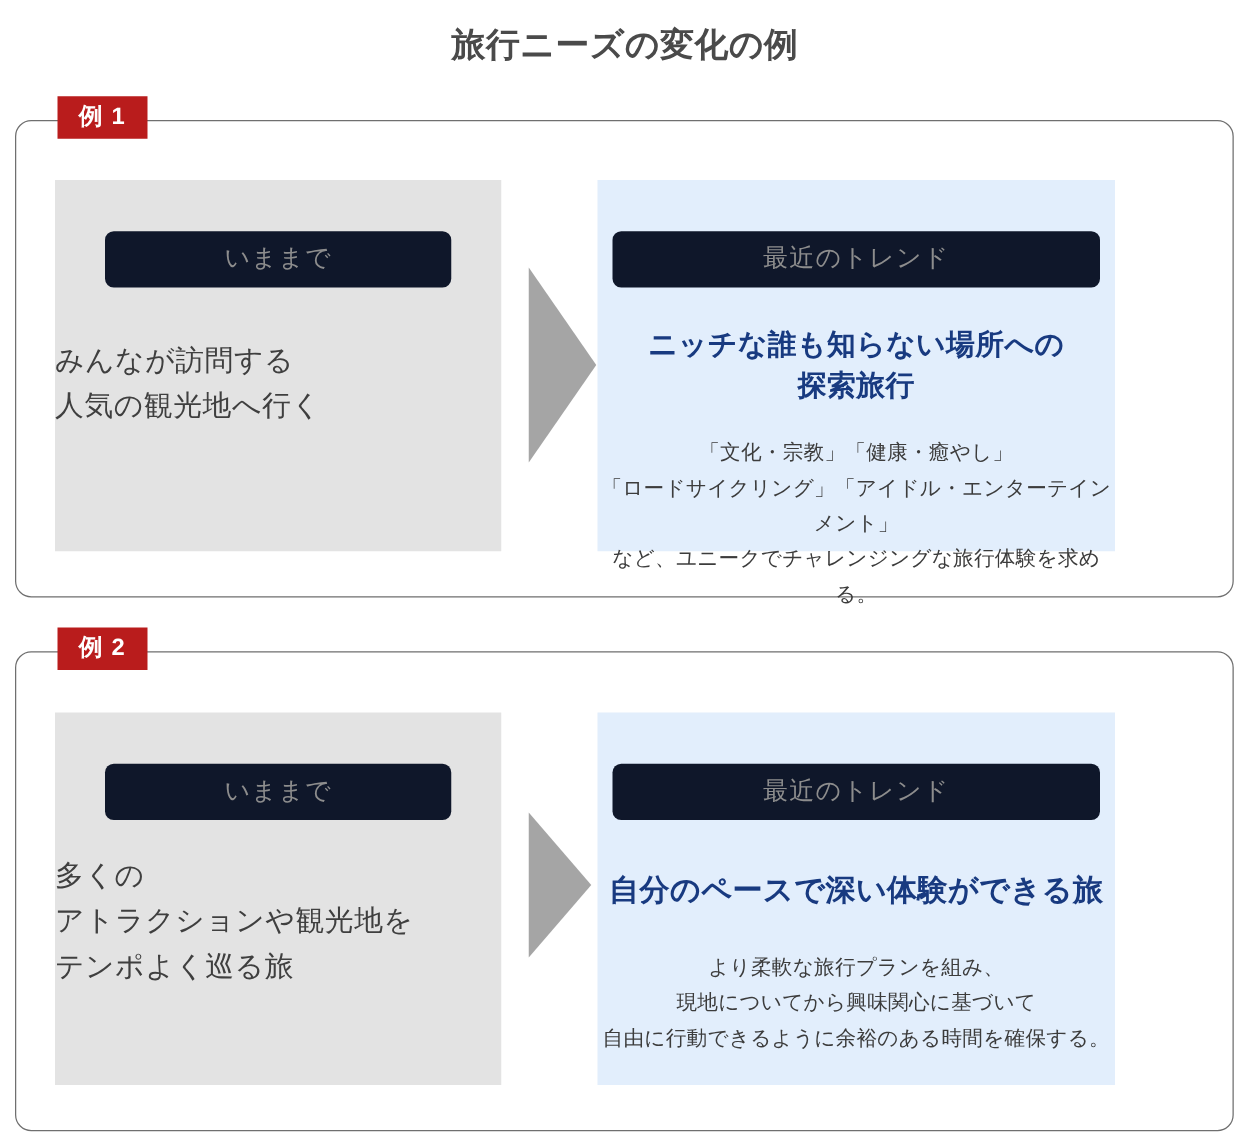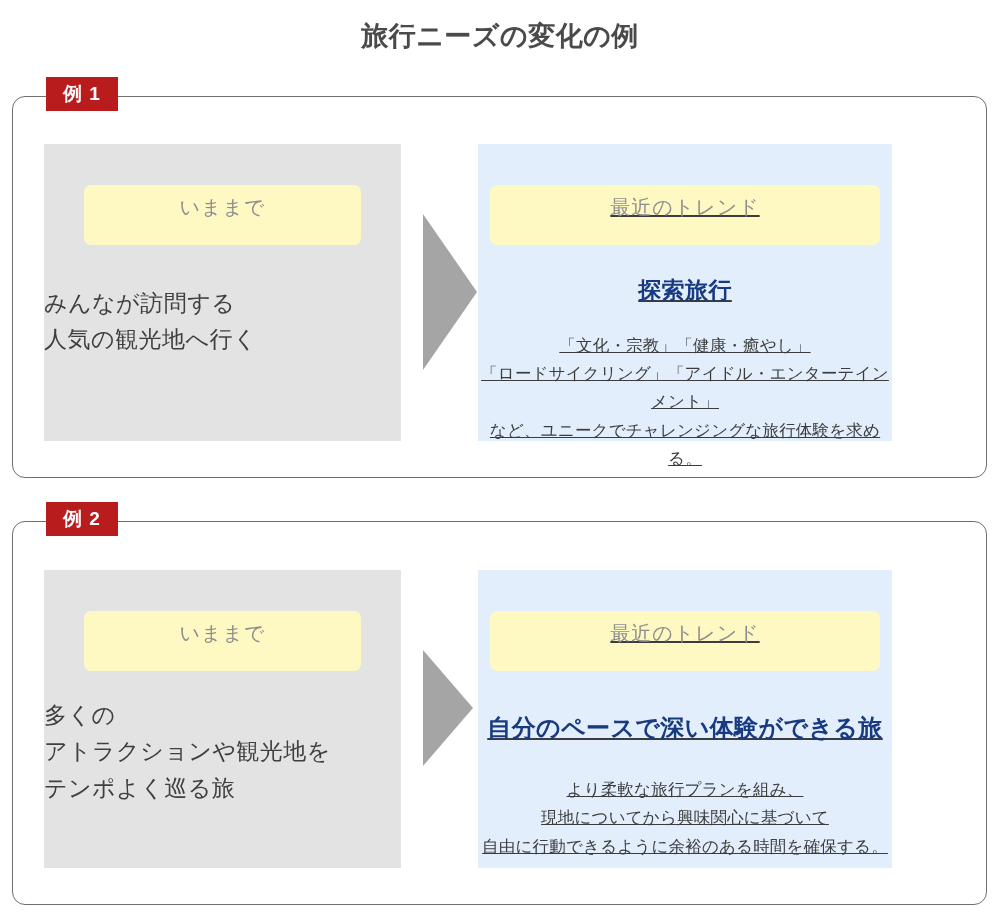--- a/index.html
+++ b/index.html
@@ -77,34 +77,33 @@
   }
   .panel-before {
     left: 31px;
     width: 357px;
     background: #e3e3e3;
   }
   .panel-after {
     left: 465px;
     width: 414px;
     background: #e2eefc;
-    text-decoration: underline;
   }
   #card-1 .panel { top: 47px; height: 297px; }
   #card-2 .panel { top: 48px; height: 298px; }
 
   .panel-pill {
     margin: 21px auto 0 auto;
-    background: #fef9c3;
+    background: #0f172a;
     border-radius: 7px;
     color: #8d8d8d;
     font-size: 20px;
     text-align: center;
     line-height: 1;
-    padding: 12px 0 28px 0;
+    padding: 12px 0 13px 0;
     letter-spacing: 1px;
   }
   .panel-before .panel-pill { width: 277px; }
   .panel-after  .panel-pill { width: 390px; }
 
   .before-body {
     margin-top: 40px;
     text-align: left;
     font-size: 23px;
     line-height: 1.58;
@@ -171,20 +170,21 @@
           <span class="line">みんなが訪問する</span>
           <span class="line">人気の観光地へ行く</span>
         </div>
       </div>
 
       <div class="arrow"></div>
 
       <div class="panel panel-after">
         <div class="panel-pill">最近のトレンド</div>
         <div class="after-heading">
+          <span class="line">ニッチな誰も知らない場所への</span>
           <span class="line">探索旅行</span>
         </div>
         <div class="after-body">
           <span class="line">「文化・宗教」「健康・癒やし」</span>
           <span class="line">「ロードサイクリング」「アイドル・エンターテインメント」</span>
           <span class="line">など、ユニークでチャレンジングな旅行体験を求める。</span>
         </div>
       </div>
 
     </div>

